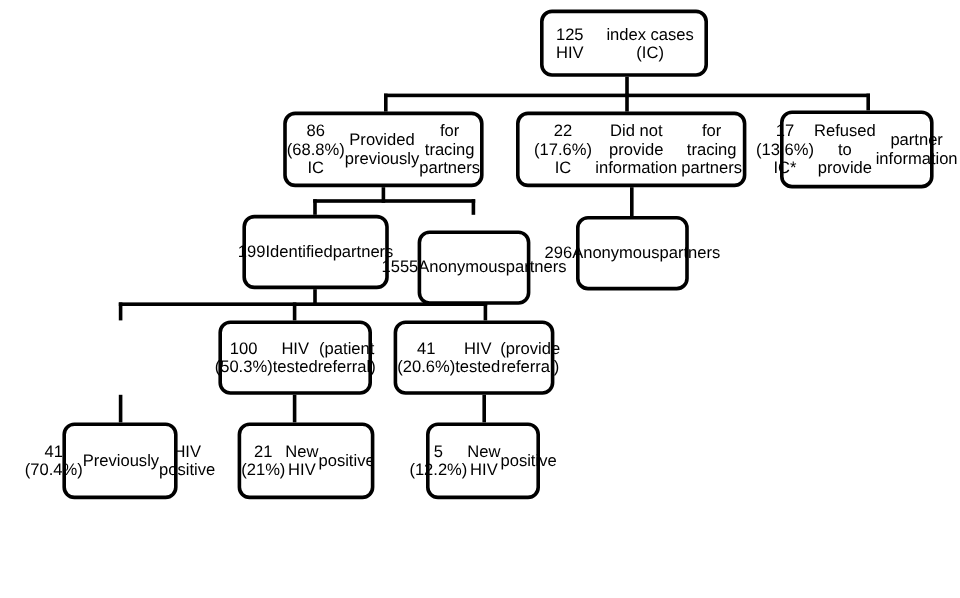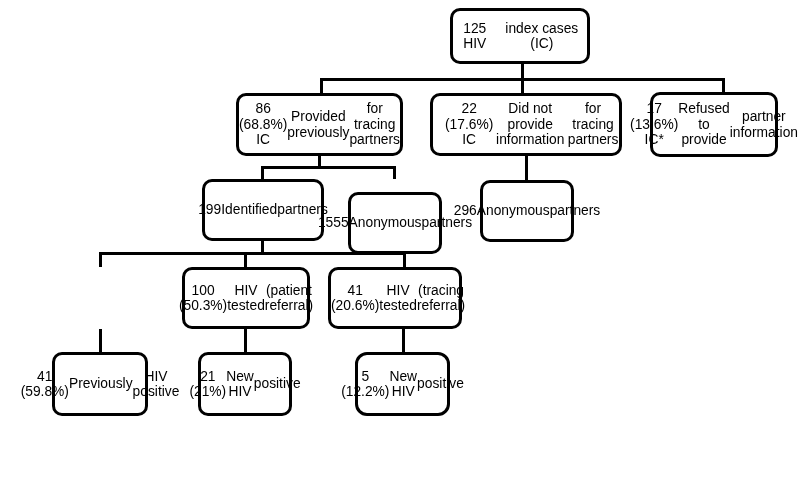--- a/index.html
+++ b/index.html
@@ -114,39 +114,39 @@
 
   <div class="box" style="left:182px; top:267px; width:128px; height:62px;">
     <div class="ln">100 (50.3%)</div>
     <div class="ln">HIV tested</div>
     <div class="ln">(patient referral)</div>
   </div>
 
   <div class="box" style="left:328px; top:267px; width:134px; height:62px;justify-content:space-between;">
     <div class="ln">41 (20.6%)</div>
     <div class="ln">HIV tested</div>
-    <div class="ln">(tracing referral)</div>
+    <div class="ln">(provide referral)</div>
   </div>
 
   <div class="edge v" style="left:99px; top:329px; height:23px;"></div>
   <div class="edge v" style="left:244px; top:329px; height:23px;"></div>
   <div class="edge v" style="left:402px; top:329px; height:23px;"></div>
 
   <div class="box" style="left:52px; top:352px; width:96px; height:64px;">
-    <div class="ln">41 (59.8%)</div>
+    <div class="ln">41 (70.4%)</div>
     <div class="ln">Previously</div>
     <div class="ln">HIV positive</div>
   </div>
 
-  <div class="box" style="left:198px; top:352px; width:94px; height:64px;">
+  <div class="box" style="left:198px; top:352px; width:114px; height:64px;justify-content:space-between;">
     <div class="ln">21 (21%)</div>
     <div class="ln">New HIV</div>
     <div class="ln">positive</div>
   </div>
 
-  <div class="box" style="left:355px; top:352px; width:95px; height:64px;border-radius:12px;">
+  <div class="box" style="left:355px; top:352px; width:95px; height:64px;">
     <div class="ln">5 (12.2%)</div>
     <div class="ln">New HIV</div>
     <div class="ln">positive</div>
   </div>
 
 
 </div>
 
 </body></html>

